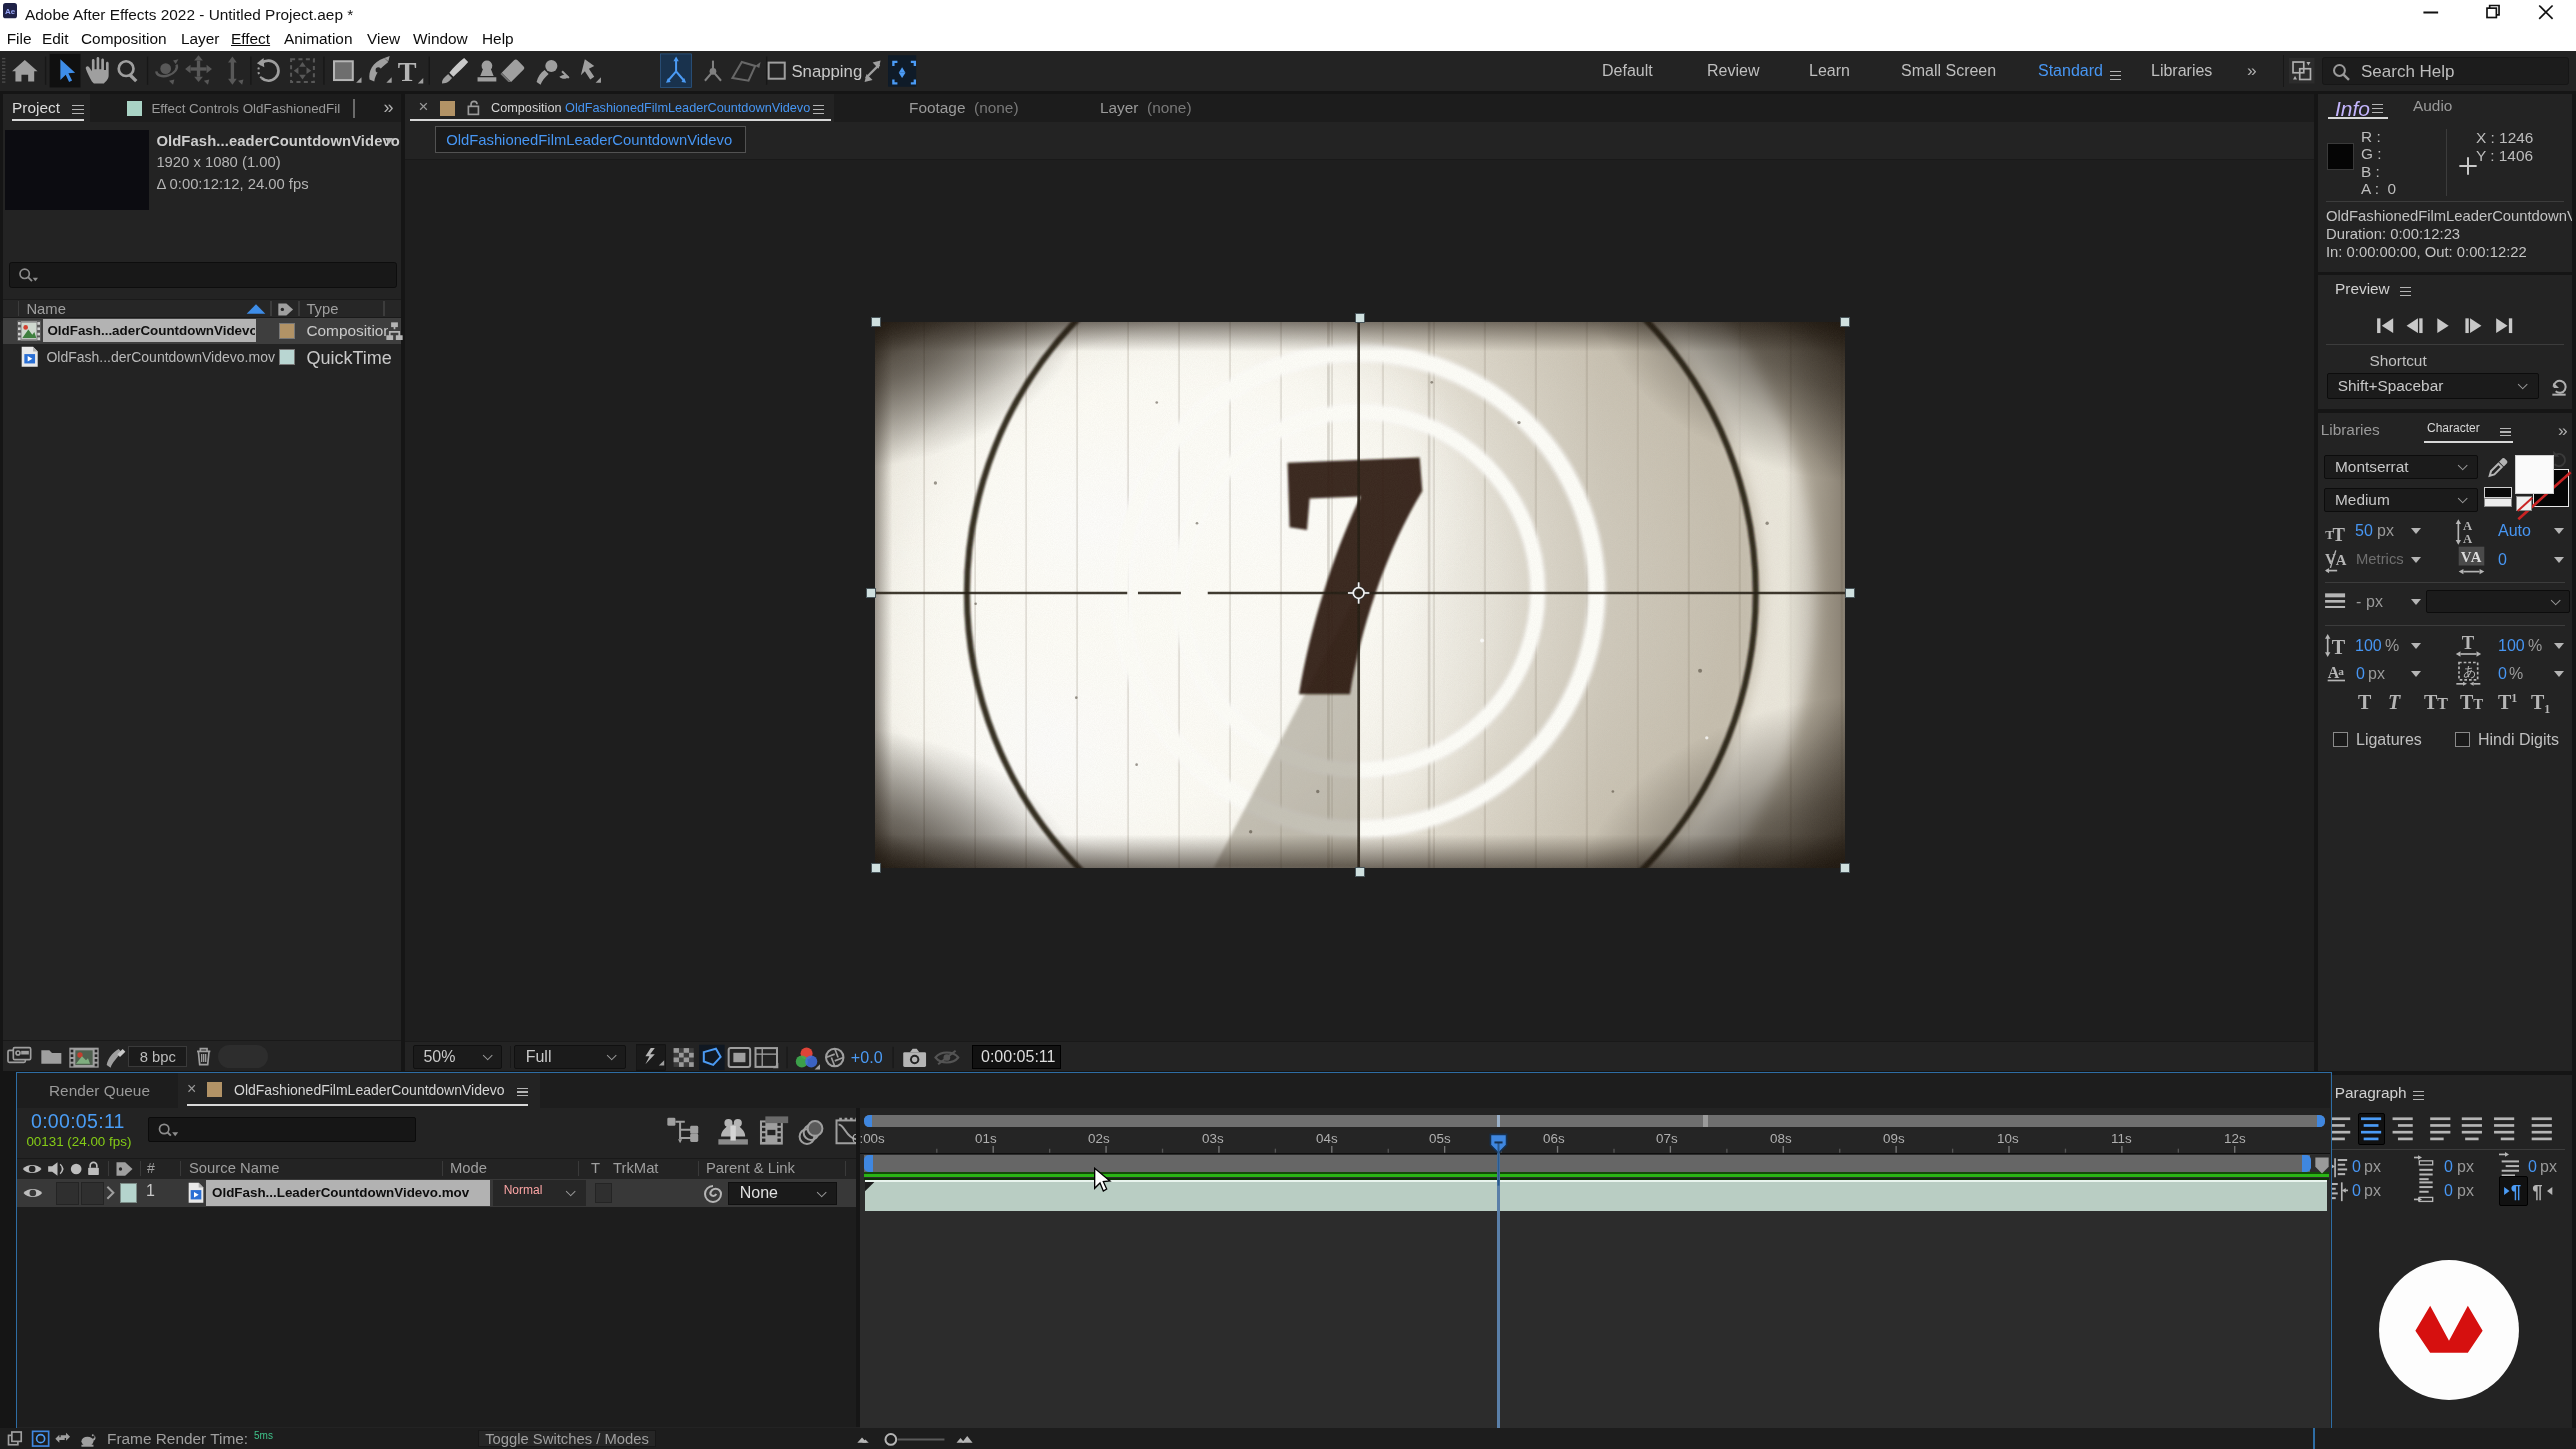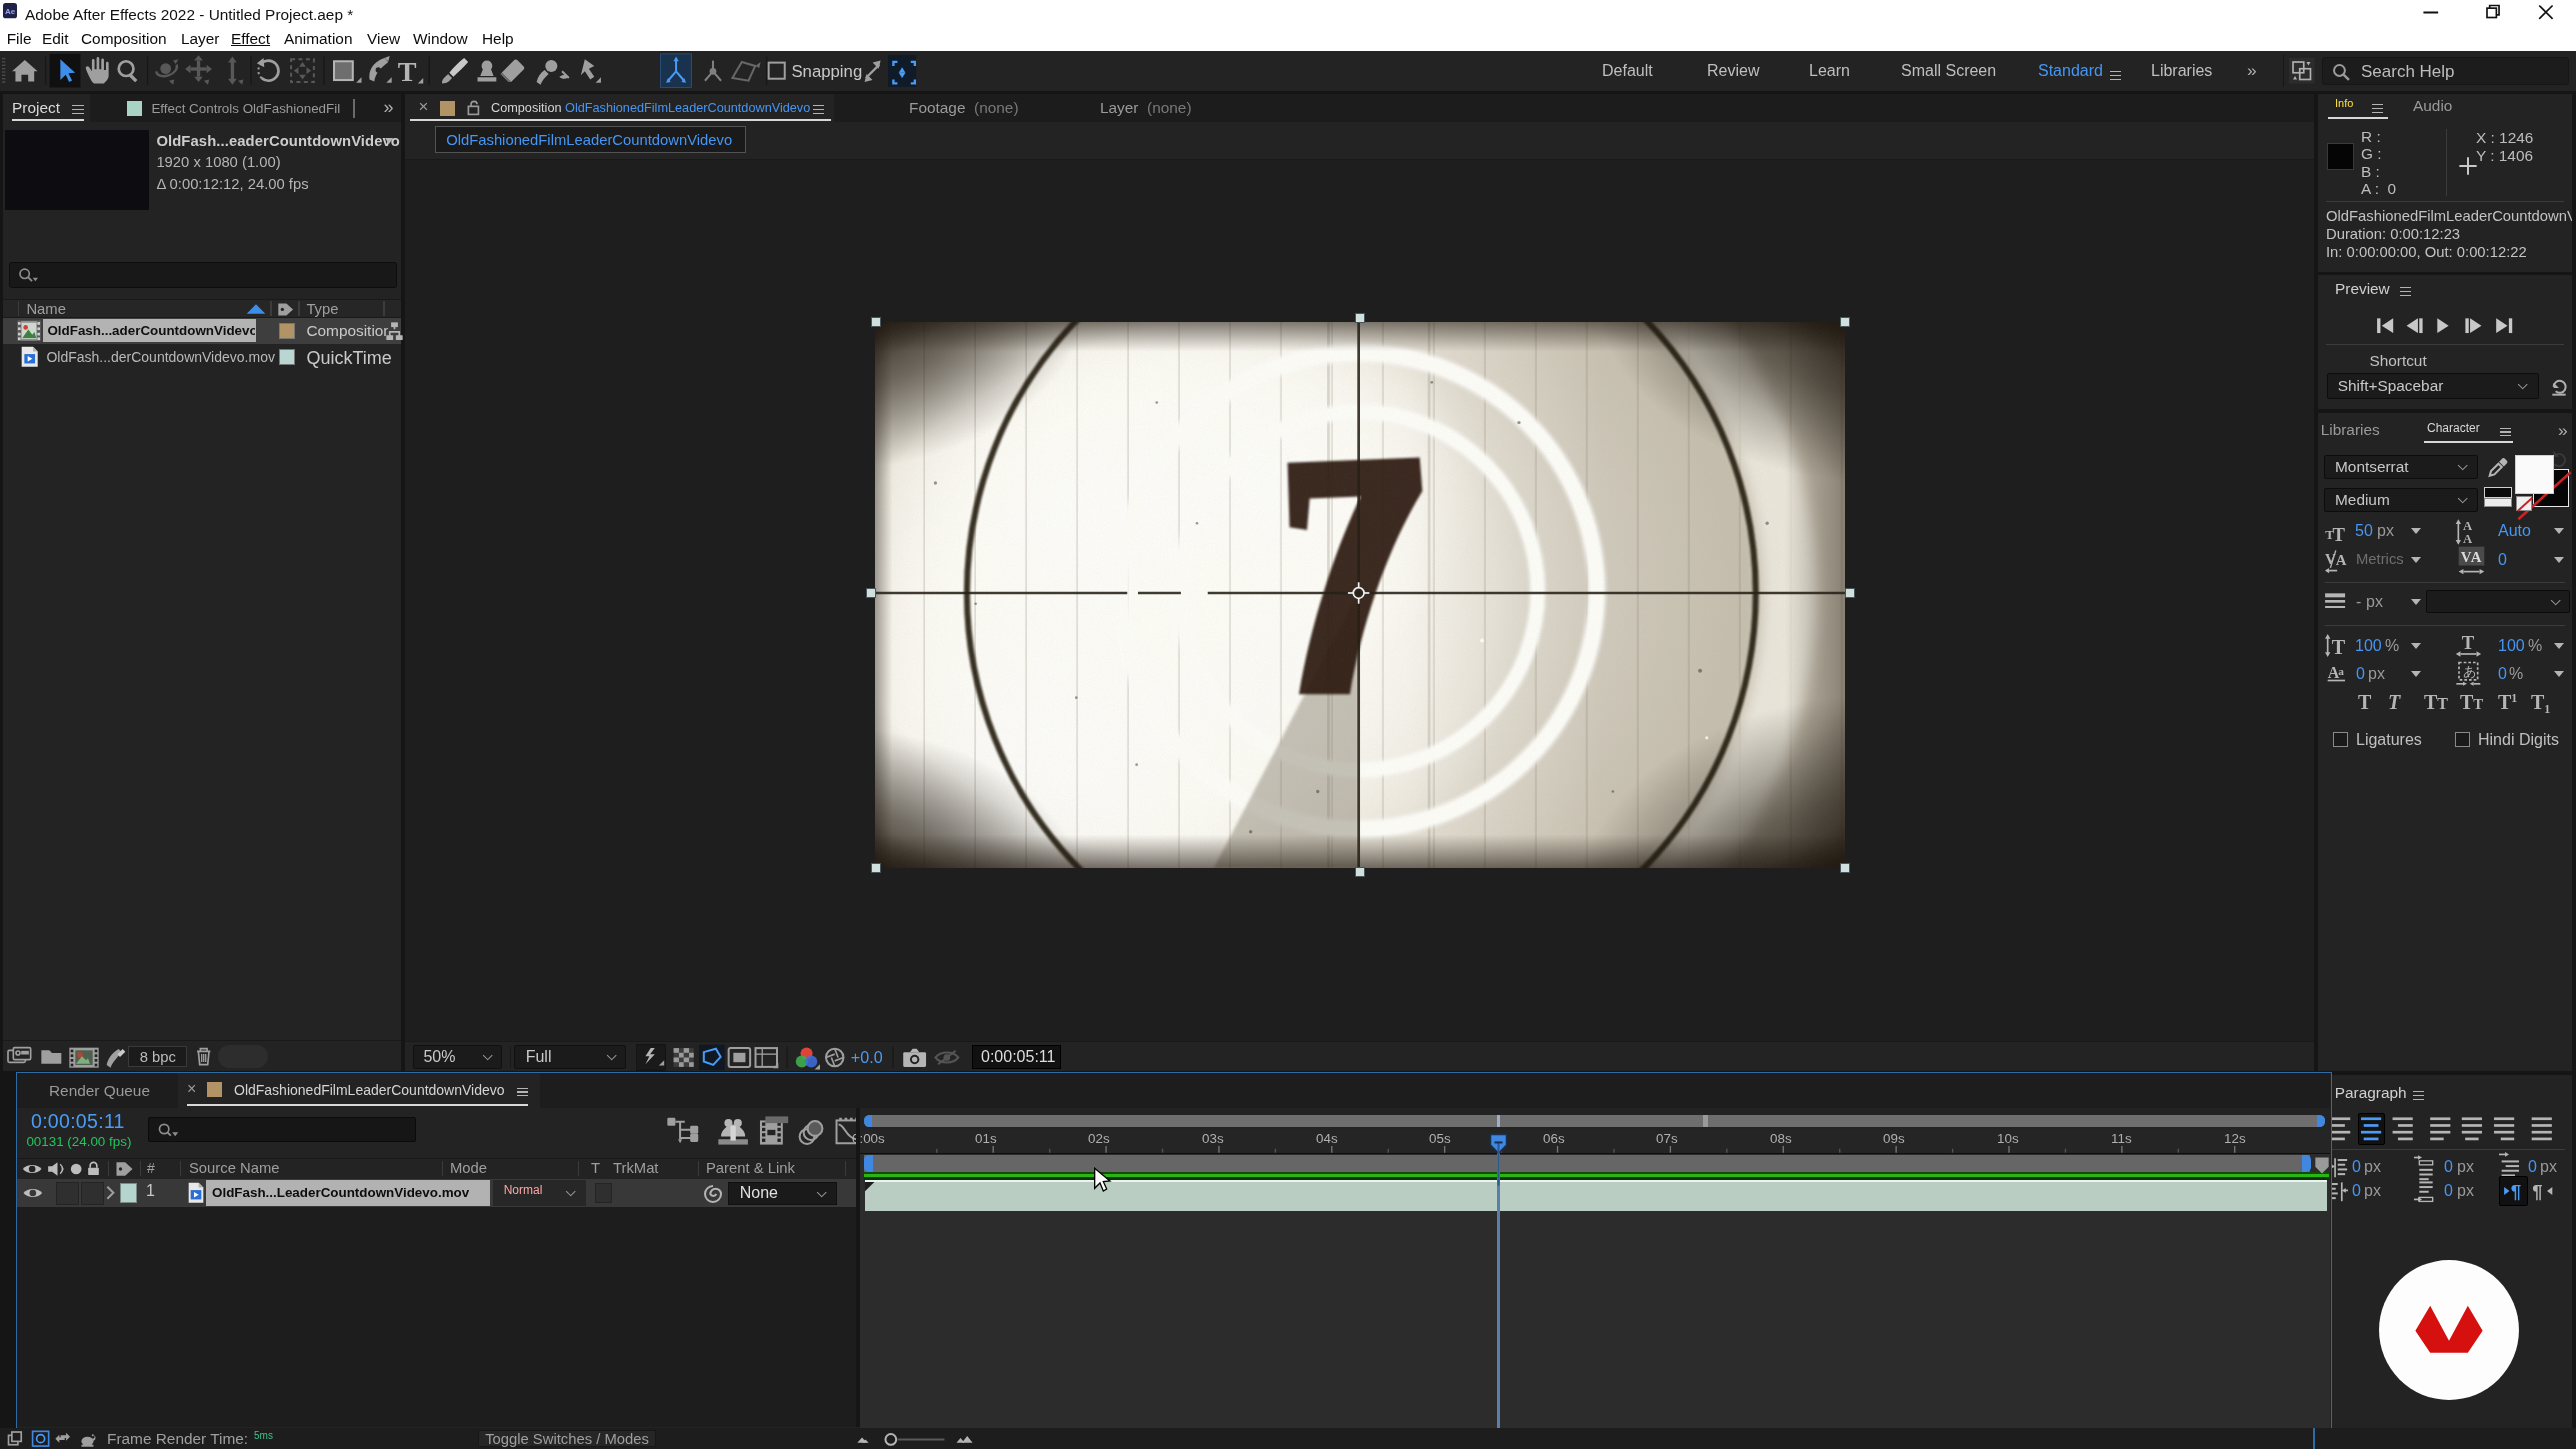--- a/index.html
+++ b/index.html
@@ -599,21 +599,21 @@
           <line x1="4" y1="22" x2="30" y2="2" stroke="#9f9f9f" stroke-width="3"></line>
         </g>
     </svg>
     <div class="abs" style="left:567px;top:2.7px;width:89px;height:24px;background:#111;border:0.7px solid #000;">
       <span class="abs" style="left:8px;top:2.7px;font-size:16px;color:#dedede;">0:00:05:11</span>
     </div>
   </div>
 </div>
 
 <div class="panel" id="info" style="left:2318px;top:94px;width:254px;height:178px;">
-  <div class="abs" style="left:17px;top:3.4px;font-size:11px;color:#fde047;">Info</div>
+  <div class="abs" style="left:17px;top:3.4px;font-size:21px;color:#c4b5fd;font-style:italic;">Info</div>
   <span class="hamb abs" style="left:54px;top:8.7px;"></span>
   <div class="underl" style="left:10px;top:23px;width:60px;"></div>
   <div class="abs" style="left:95px;top:3.4px;font-size:15.4px;color:#9a9a9a;">Audio</div>
   <div class="abs" style="left:8.7px;top:49px;width:27px;height:27px;background:#050505;border:0.7px solid #3a3a3a;"></div>
   <div class="abs" style="left:43px;top:34px;font-size:15.4px;color:#bdbdbd;line-height:17.4px;">R :<br>G :<br>B :<br>A :&nbsp;&nbsp;0</div>
   <div class="abs" style="left:128px;top:35px;width:1.3px;height:67px;background:#3c3c3c;"></div>
   <div class="abs" style="left:158px;top:35px;font-size:15.4px;color:#bdbdbd;line-height:18px;">X : 1246<br>Y : 1406</div>
   <svg class="abs" style="left:140px;top:62px" width="20" height="20" viewBox="0 0 30 30">
       <g stroke="#c8c8c8" stroke-width="3">
         <line x1="15" y1="2" x2="15" y2="28"></line>
@@ -951,21 +951,21 @@
   <div class="abs" style="left:161px;top:0;width:362px;height:35px;background:#232323;"></div>
   <span class="abs" style="left:32px;top:8.7px;font-size:15.4px;color:#9a9a9a;">Render Queue</span>
   <span class="abs" style="left:170px;top:7.4px;font-size:16px;color:#9a9a9a;">×</span>
   <div class="abs" style="left:190px;top:8.7px;width:15.4px;height:15.4px;background:#b29366;"></div>
   <span class="abs" style="left:217px;top:9.4px;font-size:14px;color:#d5d5d5;">OldFashionedFilmLeaderCountdownVidevo</span>
   <span class="hamb abs" style="left:500px;top:13.4px;"></span>
   <div class="underl" style="left:170px;top:31px;width:341px;"></div>
   
   <div class="abs" style="left:0;top:35px;width:841px;height:50px;background:#232323;">
     <span class="abs" style="left:14px;top:2px;font-size:19.5px;color:#4a9df5;letter-spacing:0.3px;">0:00:05:11</span>
-    <span class="abs" style="left:9.4px;top:25.5px;font-size:13.4px;color:#22c55e;">00131 (24.00 fps)</span>
+    <span class="abs" style="left:9.4px;top:25.5px;font-size:13.4px;color:#84cc16;">00131 (24.00 fps)</span>
     <div class="abs" style="left:131px;top:9.4px;width:268px;height:25px;background:#161616;border:0.7px solid #0b0b0b;border-radius:2px;">
       <svg class="abs" style="left:9.4px;top:4.7px" width="23" height="16" viewBox="0 0 34 24">
         <circle cx="9" cy="9" r="7" fill="none" stroke="#8d8d8d" stroke-width="2.5"></circle>
         <line x1="14" y1="14" x2="19" y2="19" stroke="#8d8d8d" stroke-width="3"></line>
         <path d="M21 14 l9 0 -4.5 6 Z" fill="#8d8d8d"></path>
       </svg>
     </div>
     <svg class="abs" style="left:649px;top:6.7px" width="192" height="31" viewBox="0 0 286 46">
       <g stroke="#9f9f9f" stroke-width="3" fill="none">
         <path d="M14 10 h14 M21 10 v12 h18 M21 22 v12 h18"></path>

